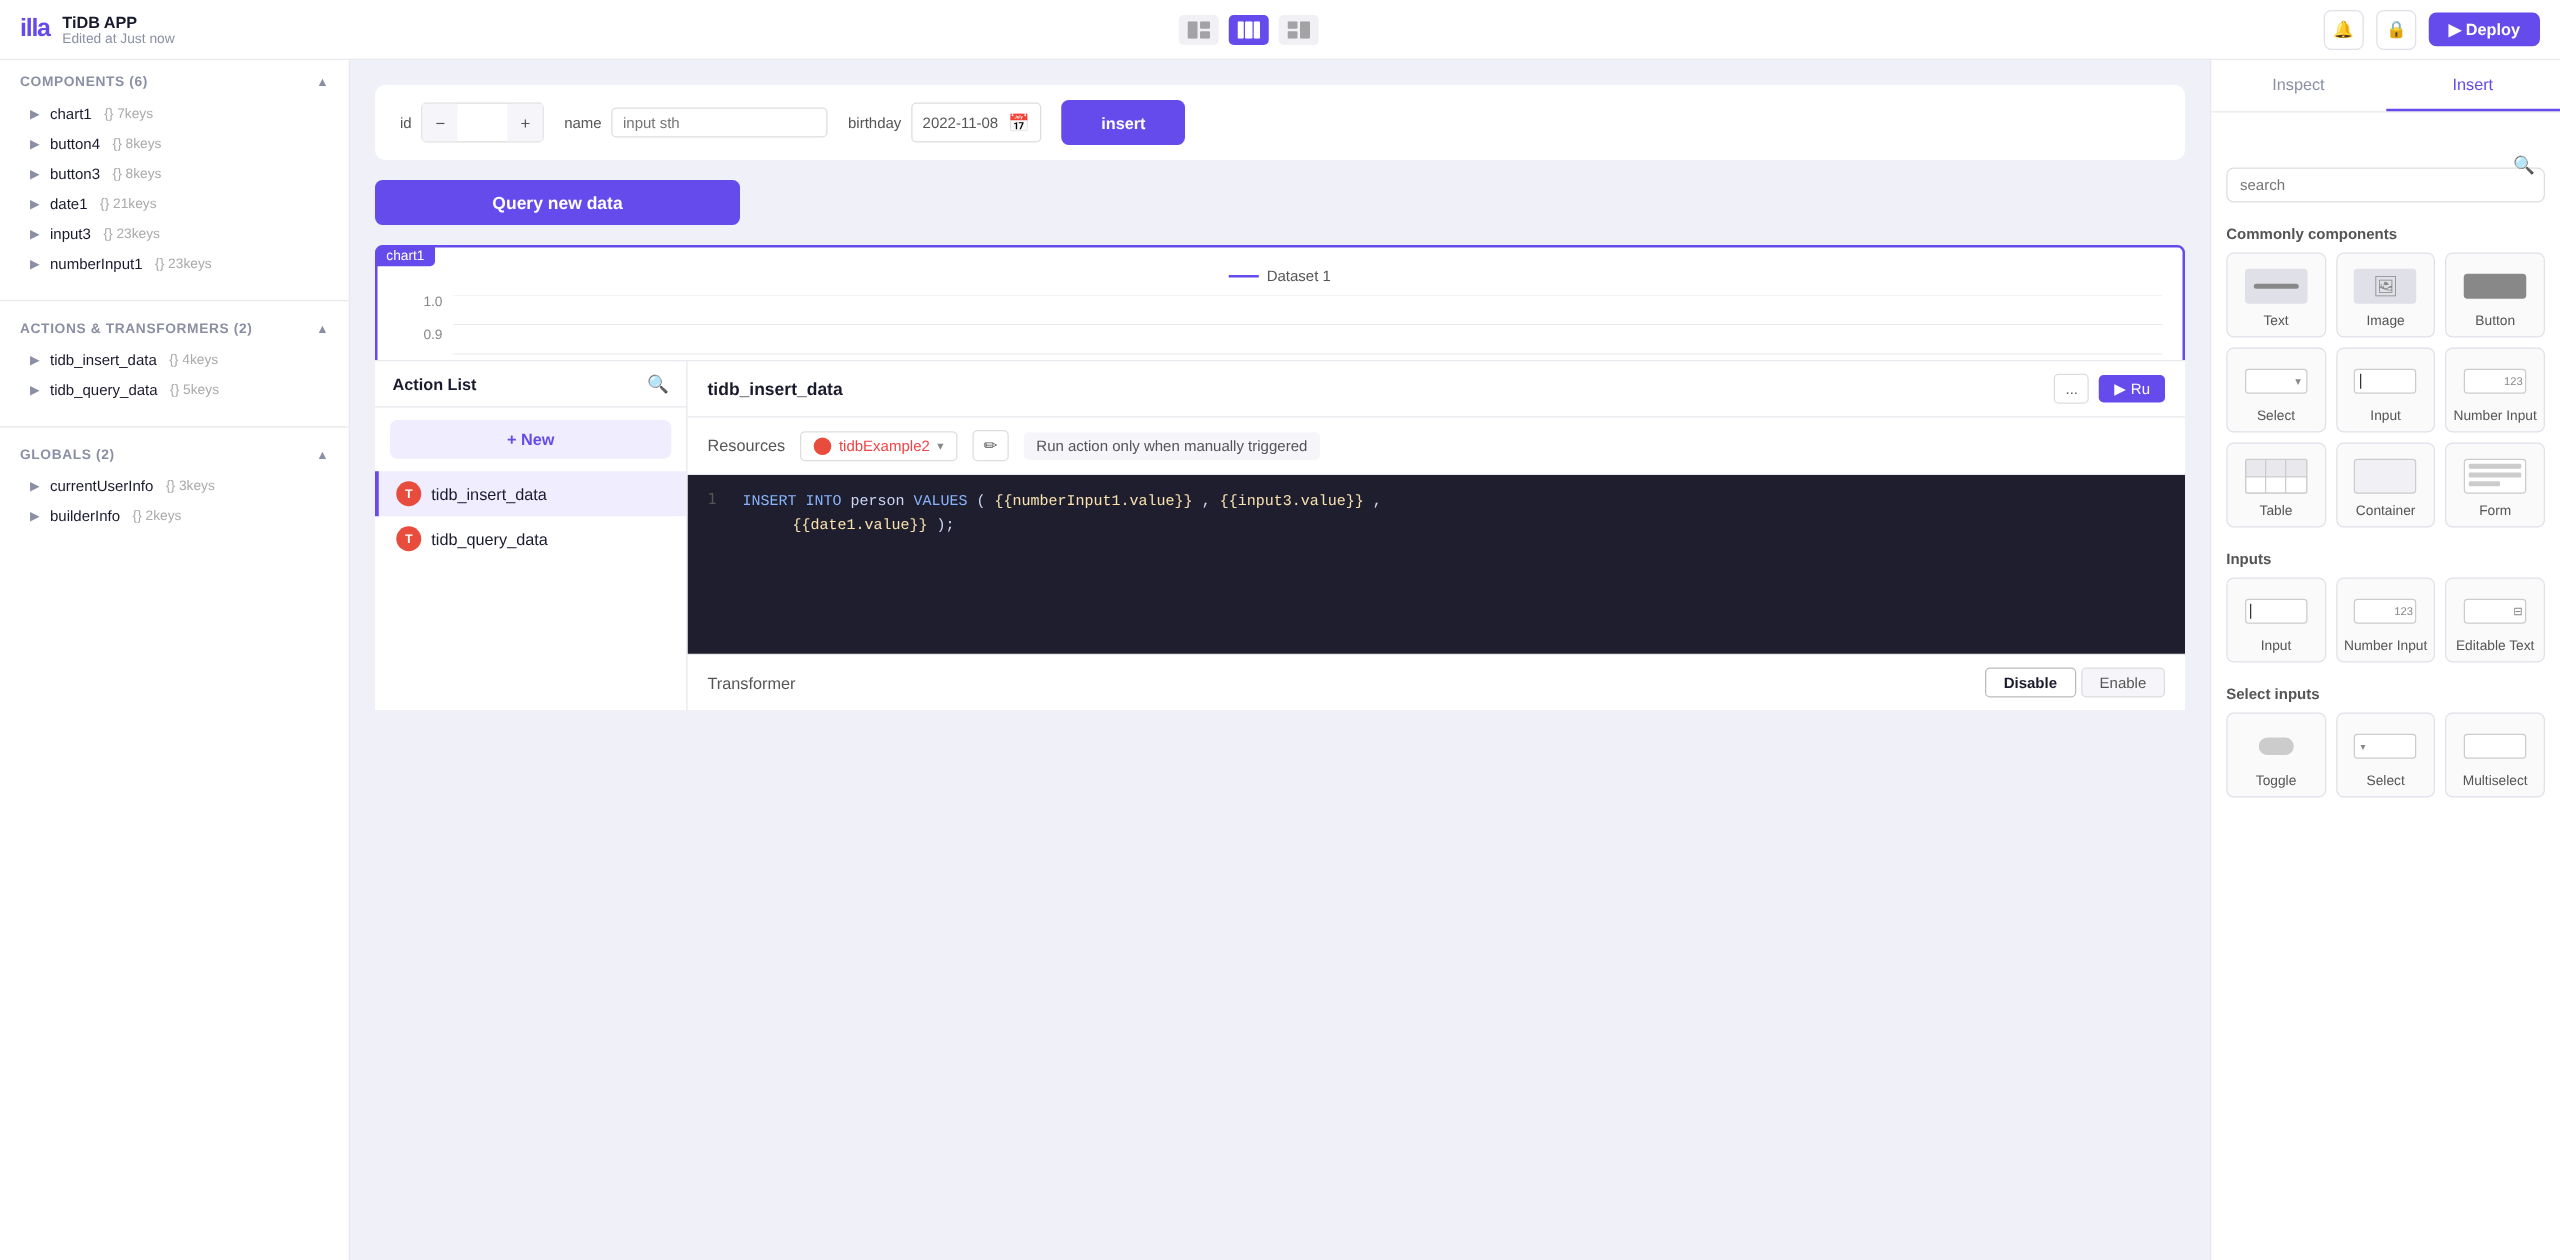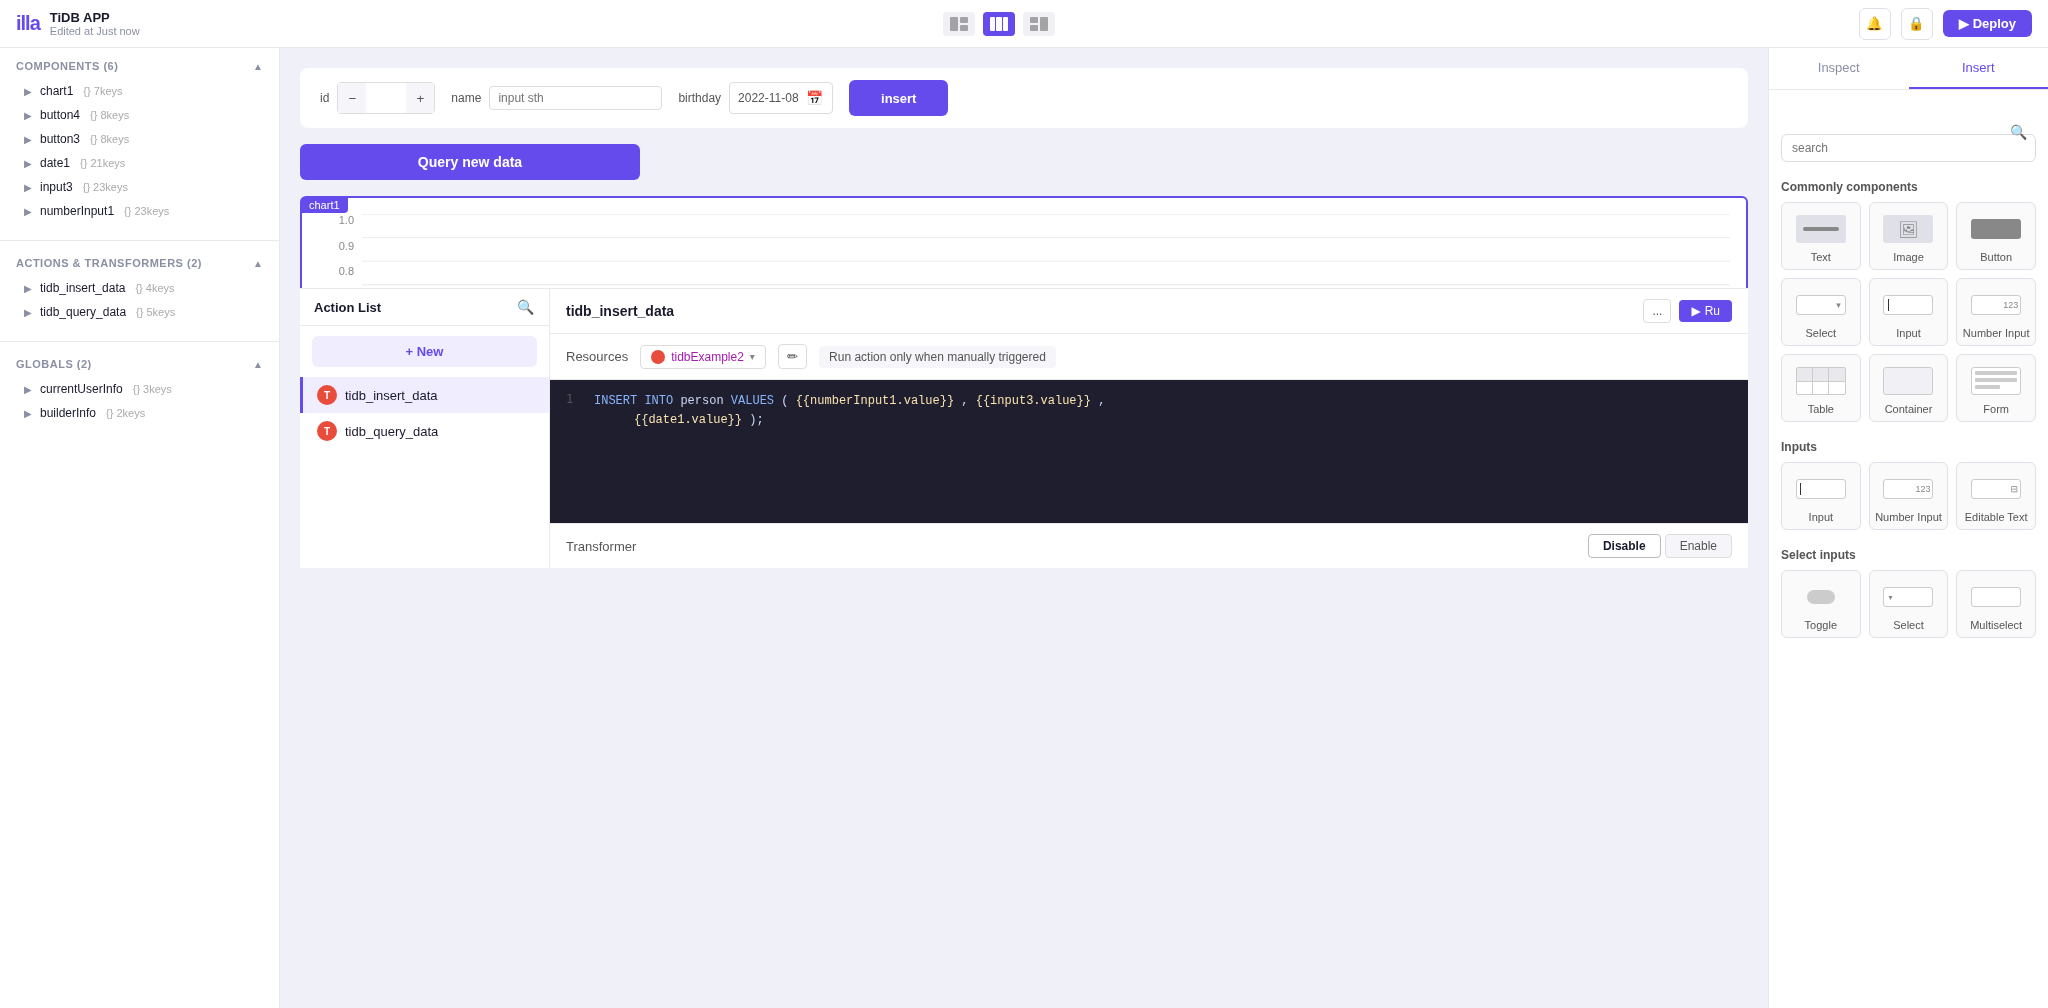--- a/index.html
+++ b/index.html
@@ -46,21 +46,21 @@
     .form-input { border: 1px solid #ddd; border-radius: 4px; padding: 4px 8px; font-size: 12px; color: #555; height: 24px; }
     .form-input-number { display: flex; align-items: center; border: 1px solid #ddd; border-radius: 4px; height: 32px; }
     .num-btn { width: 28px; height: 30px; background: #f5f5fa; border: none; cursor: pointer; color: #555; display: flex; align-items: center; justify-content: center; }
     .num-input { width: 40px; border: none; text-align: center; font-size: 12px; outline: none; }
     .date-input { display: flex; align-items: center; border: 1px solid #ddd; border-radius: 4px; padding: 4px 8px; height: 32px; gap: 8px; }
     .date-value { font-size: 12px; color: #555; }
     .calendar-icon { color: #888; font-size: 14px; }
     .insert-btn { background: #654aec; color: #fff; border: none; border-radius: 6px; padding: 8px 32px; font-size: 13px; font-weight: 600; cursor: pointer; height: 36px; }
 
     
-    .query-btn { background: #654aec; color: #fff; border: none; border-radius: 6px; padding: 10px 0; font-size: 14px; font-weight: 600; cursor: pointer; width: 340px; margin-bottom: 16px; display: block; }
+    .query-btn { background: #654aec; color: #fff; border: none; border-radius: 6px; padding: 10px 0; font-size: 14px; font-weight: 600; cursor: pointer; width: 292px; margin-bottom: 16px; display: block; }
 
     
     .chart-container { background: #fff; border: 2px solid #654aec; border-radius: 6px; position: relative; padding: 16px; }
     .chart-label-tag { position: absolute; top: -1px; left: -1px; background: #654aec; color: #fff; font-size: 11px; padding: 2px 8px; border-radius: 4px 0 4px 0; }
     .chart-inner { height: 220px; position: relative; overflow: hidden; }
     .chart-legend { display: flex; align-items: center; gap: 6px; justify-content: center; margin-bottom: 8px; font-size: 12px; color: #555; }
     .legend-line { width: 24px; height: 2px; background: #654aec; display: inline-block; }
     .chart-y-axis { position: absolute; left: 0; top: 0; bottom: 24px; width: 40px; display: flex; flex-direction: column; justify-content: space-between; }
     .y-label { font-size: 11px; color: #888; text-align: right; padding-right: 4px; }
     .chart-plot { position: absolute; left: 44px; right: 0; top: 0; bottom: 24px; }
@@ -84,21 +84,21 @@
     .action-editor { flex: 1; display: flex; flex-direction: column; overflow: hidden; }
     .action-editor-header { display: flex; align-items: center; justify-content: space-between; padding: 10px 16px; border-bottom: 1px solid #e8e8ed; }
     .action-name { font-size: 14px; font-weight: 600; color: #1a1a2e; }
     .action-controls { display: flex; align-items: center; gap: 8px; }
     .more-btn { background: none; border: 1px solid #ddd; border-radius: 4px; padding: 4px 8px; cursor: pointer; color: #555; font-size: 12px; }
     .run-btn { background: #654aec; color: #fff; border: none; border-radius: 4px; padding: 4px 12px; cursor: pointer; font-size: 12px; display: flex; align-items: center; gap: 4px; }
     .action-resources { display: flex; align-items: center; gap: 12px; padding: 10px 16px; border-bottom: 1px solid #e8e8ed; }
     .resources-label { font-size: 13px; color: #555; font-weight: 500; }
     .resource-select { display: flex; align-items: center; gap: 6px; background: #fff; border: 1px solid #ddd; border-radius: 4px; padding: 4px 10px; cursor: pointer; }
     .resource-dot { width: 14px; height: 14px; background: #e74c3c; border-radius: 50%; }
-    .resource-name { font-size: 12px; color: #a21caf; }
+    .resource-name { font-size: 12px; color: #ef4444; }
     .resource-arrow { color: #888; font-size: 10px; }
     .edit-icon-btn { background: none; border: 1px solid #ddd; border-radius: 4px; padding: 4px 8px; cursor: pointer; color: #555; }
     .manual-trigger { font-size: 12px; color: #555; padding: 4px 10px; background: #f5f5fa; border-radius: 4px; text-align: center; }
     .code-area { flex: 1; background: #1e1e2e; padding: 12px 16px; overflow: auto; position: relative; }
     .code-line { display: flex; gap: 12px; }
     .line-num { color: #555; font-size: 12px; font-family: monospace; min-width: 16px; }
     .code-text { font-size: 12px; font-family: 'Courier New', monospace; color: #cdd6f4; line-height: 1.6; }
     .code-keyword { color: #89b4fa; }
     .code-template { color: #f9e2af; }
     .action-footer { padding: 10px 16px; border-top: 1px solid #e8e8ed; display: flex; align-items: center; justify-content: space-between; }
@@ -297,20 +297,24 @@
           </div>
         </div>
         <button class="insert-btn">insert</button>
       </div>
 
       <button class="query-btn">Query new data</button>
 
       <div class="chart-container">
         <span class="chart-label-tag">chart1</span>
         <div class="chart-inner">
+          <div class="chart-legend">
+            <span class="legend-line"></span>
+            <span>Dataset 1</span>
+          </div>
           <div style="position:relative; height: 190px;">
             <div class="chart-y-axis">
               <span class="y-label">1.0</span>
               <span class="y-label">0.9</span>
               <span class="y-label">0.8</span>
               <span class="y-label">0.7</span>
               <span class="y-label">0.6</span>
               <span class="y-label">0.5</span>
               <span class="y-label">0.4</span>
             </div>

